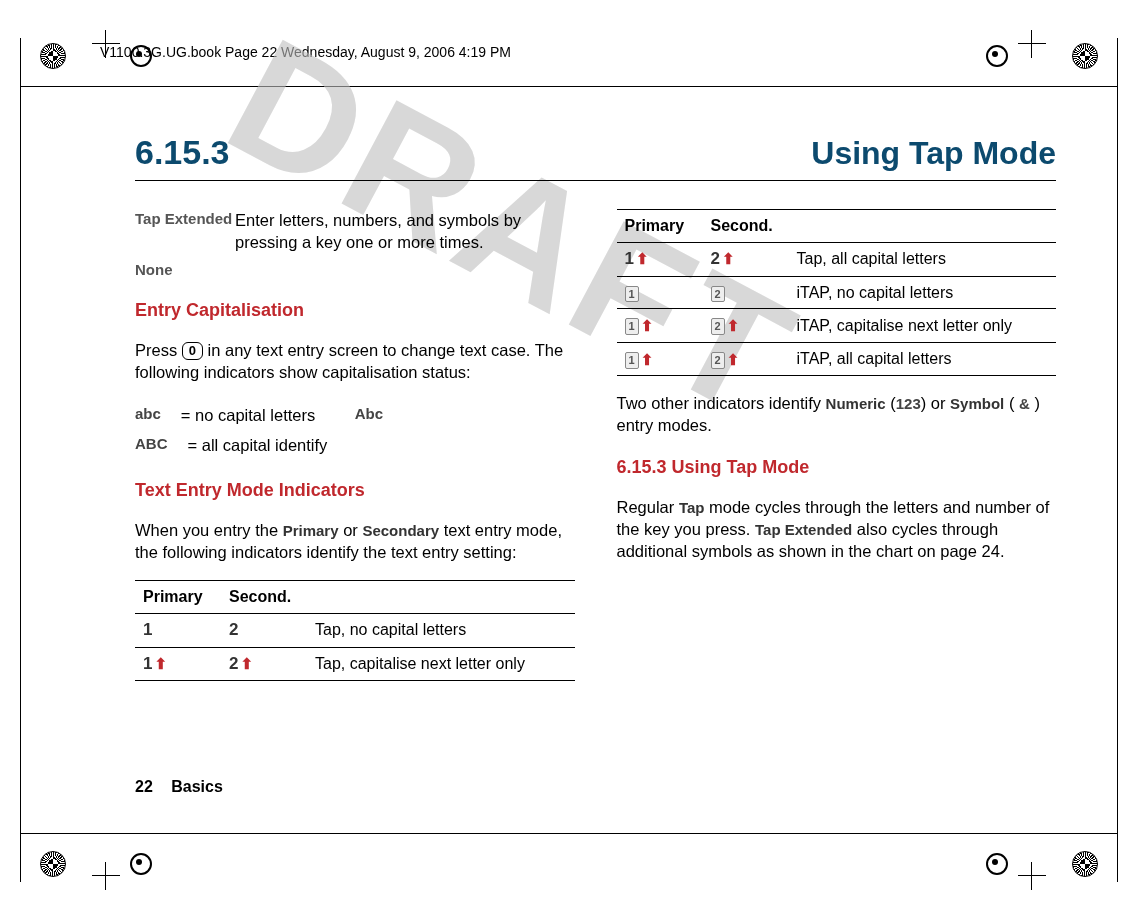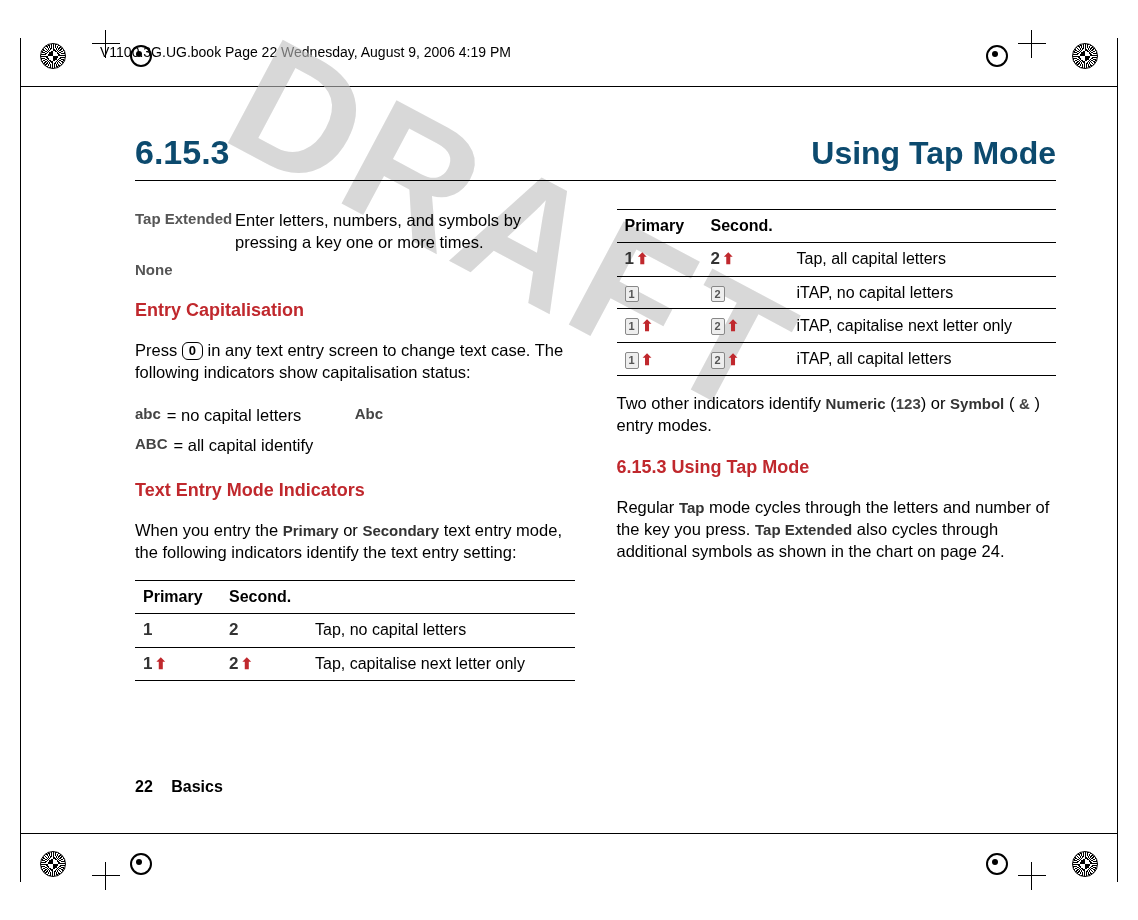--- a/index.html
+++ b/index.html
@@ -29,21 +29,21 @@
     text-shadow:none}
   .draft span{color:#bfbfbf;opacity:.6}
   .cols{display:flex;gap:42px}
   .col{flex:1;font-size:16.5px;line-height:1.35}
   .dl{display:flex;margin:6px 0}
   .dl .t{width:100px;font-family:"Arial Narrow",Arial,sans-serif;font-weight:700;font-stretch:condensed;color:#555;font-size:15px}
   .dl .d{flex:1}
   .h3{color:#c0282d;font-weight:700;font-size:18px;margin:18px 0 6px}
   .key{display:inline-block;border:1.5px solid #000;border-radius:6px;padding:0 6px;font-size:13px;font-weight:700;line-height:16px;vertical-align:1px}
   .caps-grid{display:flex;flex-wrap:wrap;margin:10px 0 4px}
-  .caps-grid>div{width:50%;display:flex;gap:6px;padding:4px 0}
+  .caps-grid>div{width:50%;display:flex;gap:20px;padding:4px 0}
   .iconword{font-family:"Arial Narrow",Arial,sans-serif;font-weight:900;font-size:15px;color:#444}
   .cond{font-family:"Arial Narrow",Arial,sans-serif;font-weight:700;font-stretch:condensed;color:#333;font-size:15px}
   table.ind{border-collapse:collapse;width:100%;margin-top:6px}
   table.ind th,table.ind td{border-top:1.5px solid #000;border-bottom:1.5px solid #000;padding:5px 8px;text-align:left;font-size:16px;vertical-align:middle}
   table.ind th{font-weight:700}
   table.ind td.ic{width:70px}
   .glyph{display:inline-flex;align-items:center;gap:2px;font-family:"Arial Narrow",Arial,sans-serif;font-weight:900;font-size:17px;color:#333}
   .arrow-up{color:#c0282d;font-size:15px;font-weight:900}
   .chip{display:inline-block;border:1px solid #888;background:#eee;font-size:11px;padding:0 3px;border-radius:2px;font-weight:700;color:#555}
   .footer{position:absolute;left:0;bottom:-6px;font-size:16px}

